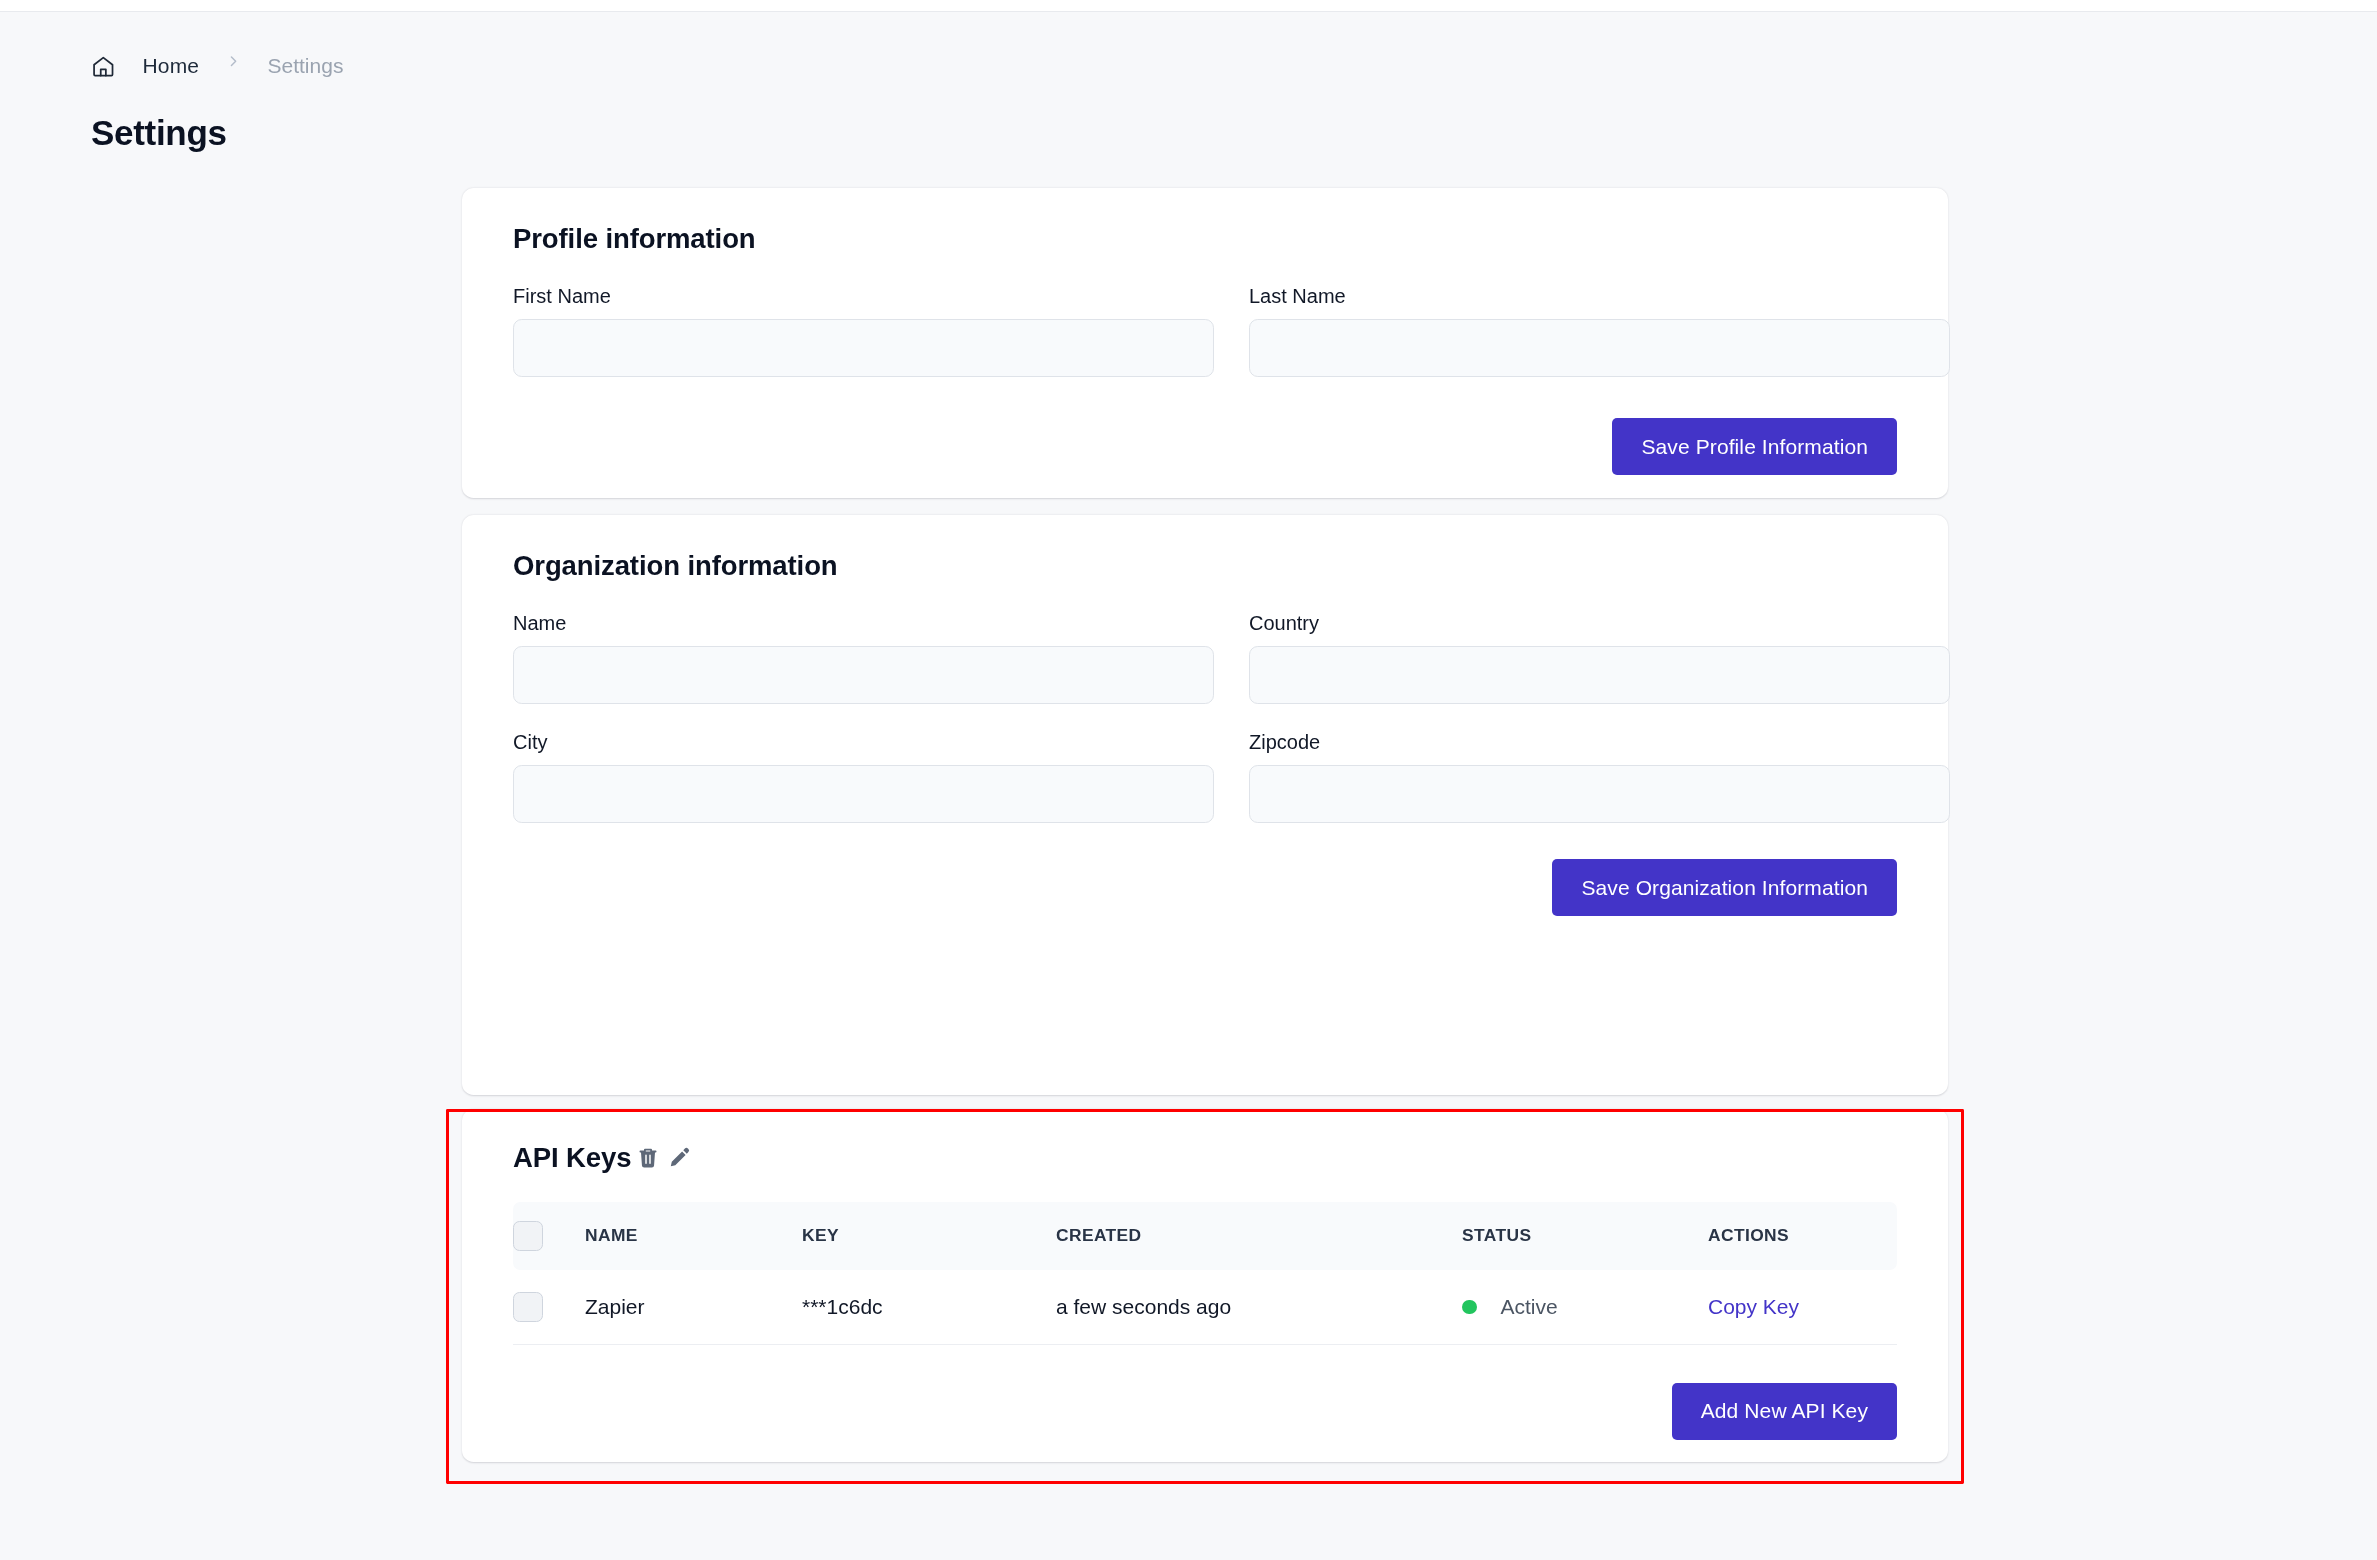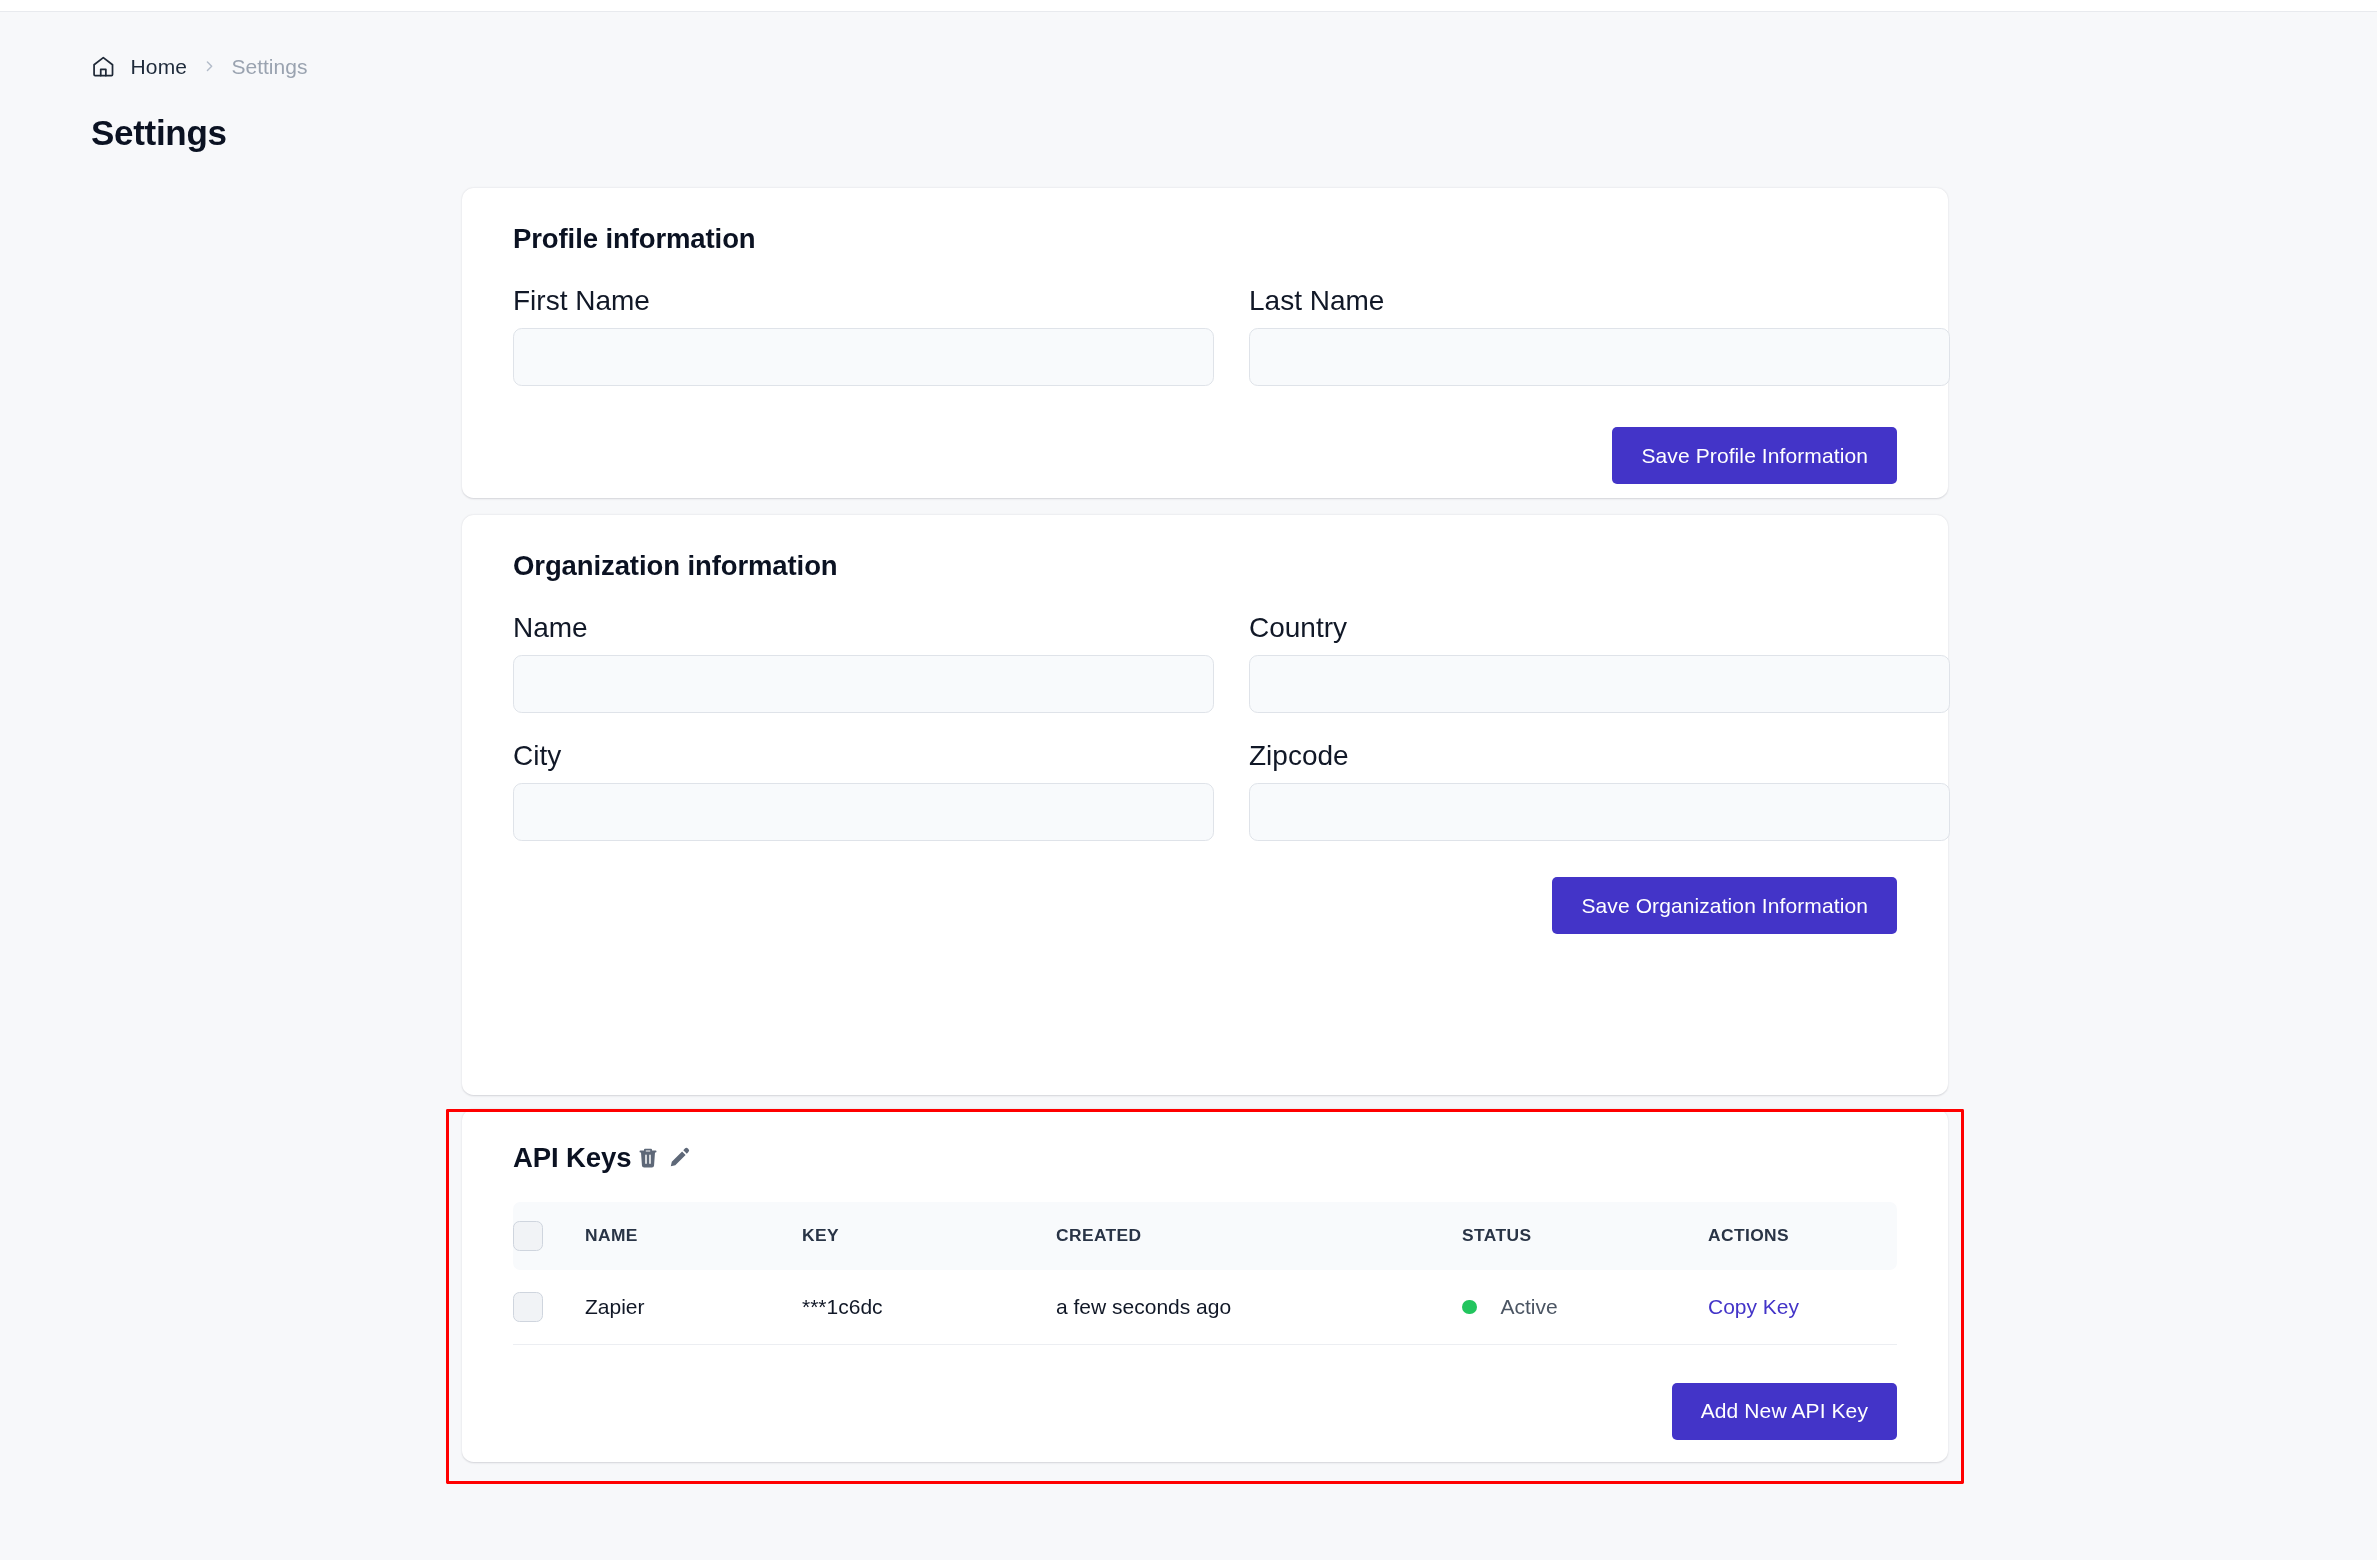--- a/index.html
+++ b/index.html
@@ -25,22 +25,21 @@
     height: 1548px;
     background: #f7f8fa;
   }
 
   
   .breadcrumb {
     position: absolute;
     left: 91px;
     top: 42px;
     display: flex;
-    align-items: center;
-    gap: 15px;
+    gap: 27px;
   }
   .home-icon { width: 24.6px; height: 24.6px; display: block; color: #1f2937; }
   .crumb-home {
     font-size: 21px;
     color: #1e2a3a;
     font-weight: 500;
     letter-spacing: 0.1px;
   }
   .crumb-sep { width: 14.5px; height: 14.5px; color: #b3bcc9; display: block; }
   .crumb-current {
@@ -71,21 +70,21 @@
   }
 
   .card-title {
     font-size: 27.5px;
     font-weight: 700;
     color: #0b1222;
     letter-spacing: -0.1px;
   }
 
   .field-label {
-    font-size: 28px;
+    font-size: 20px;
     color: #111827;
     font-weight: 400;
     margin-bottom: 11px;
     display: block;
   }
 
   .field-input {
     width: 100%;
     height: 58px;
     background: #f8fafc;

